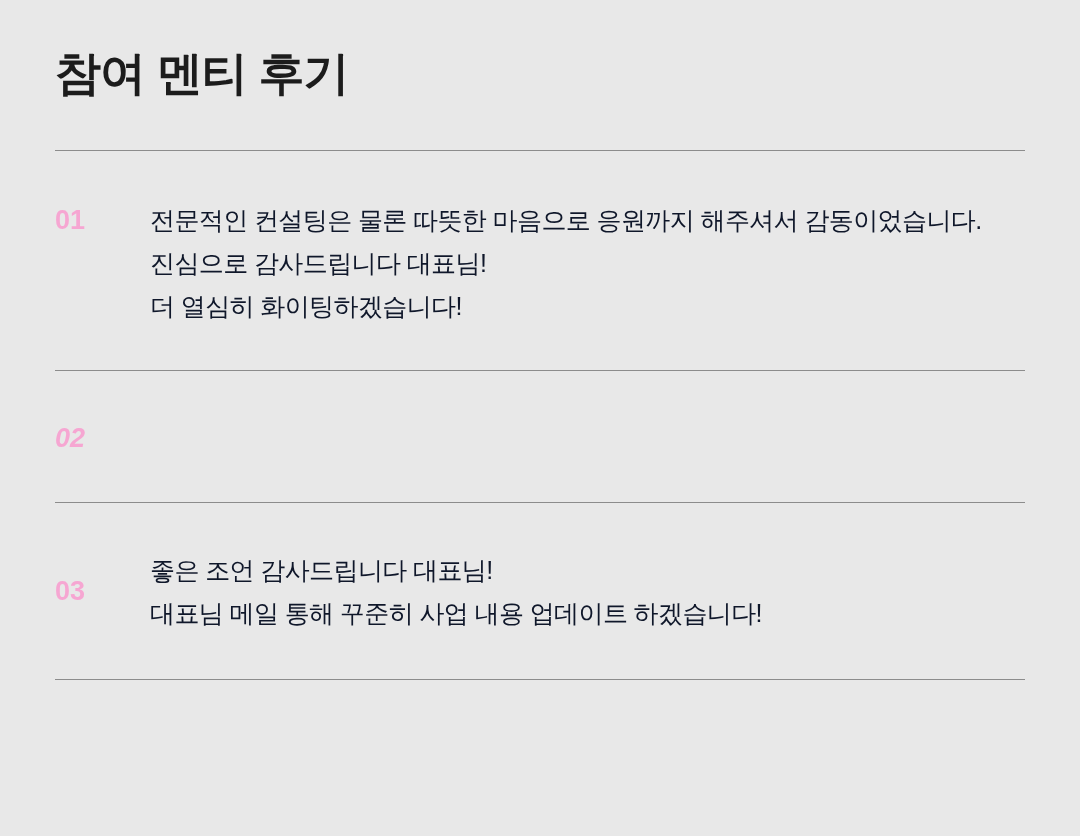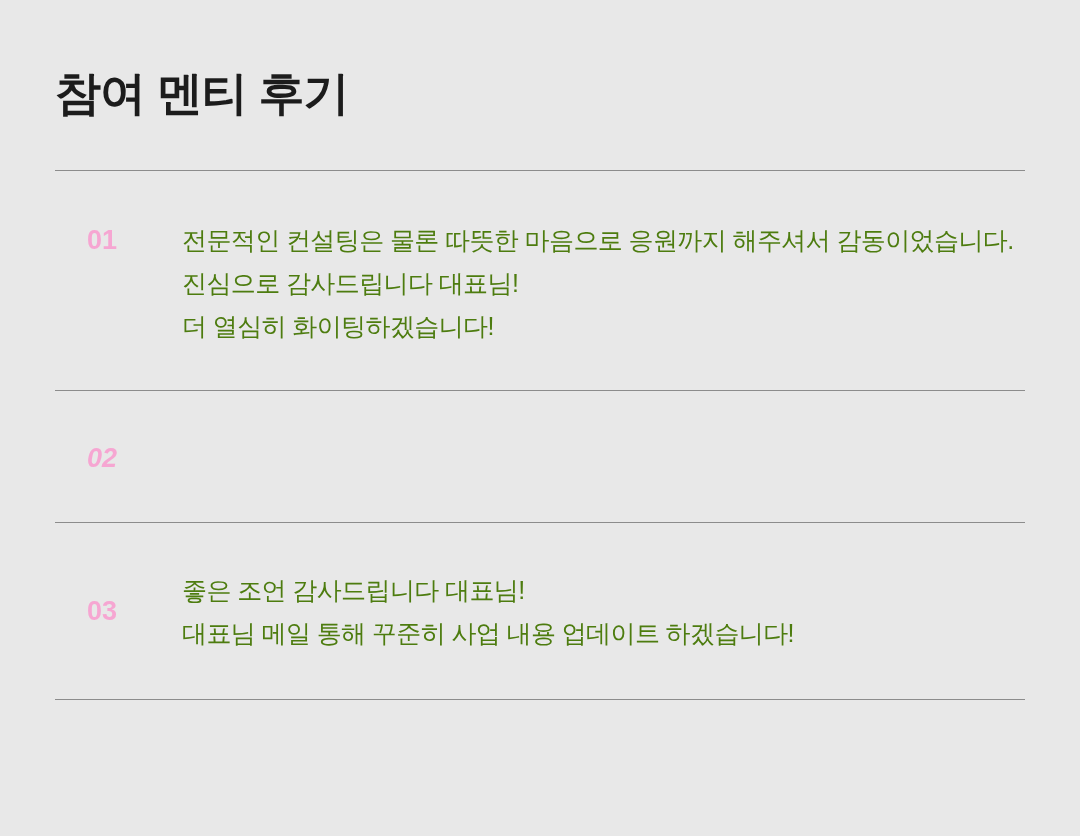--- a/index.html
+++ b/index.html
@@ -20,58 +20,57 @@
     height: 836px;
     box-sizing: border-box;
     padding: 0 55px;
   }
   .page-title {
     font-size: 46px;
     font-weight: bold;
     letter-spacing: -1px;
     color: #1c1c1c;
     margin: 0;
-    padding-top: 64px;
+    padding-top: 44px;
     line-height: 1.3;
   }
   .divider {
     height: 1px;
     background: #8c8c8c;
     width: 970px;
   }
   .divider.top {
     margin-top: 46px;
   }
   .review-list {
     margin: 0;
     padding: 0;
     list-style: none;
   }
   .review-item {
     display: flex;
     align-items: flex-start;
-    margin-left: 32px;
   }
   .review-item .num {
     width: 95px;
     flex: 0 0 95px;
     font-size: 27px;
     font-weight: bold;
     color: #f6a6d2;
     letter-spacing: 0px;
     line-height: 1.55;
     padding-top: 1px;
   }
   .review-item .lines {
     flex: 1;
   }
   .review-item .line {
     font-size: 25px;
     line-height: 1.72;
-    color: #4d7c0f;
+    color: #0f172a;
     letter-spacing: -0.6px;
     white-space: nowrap;
   }
   .block-1 { padding-top: 48px; padding-bottom: 42px; }
   .block-2 { padding-top: 46px; padding-bottom: 42px; font-style: italic; }
   .block-3 { padding-top: 46px; padding-bottom: 44px; align-items: center; }
 </style>
 </head>
 <body>
 

